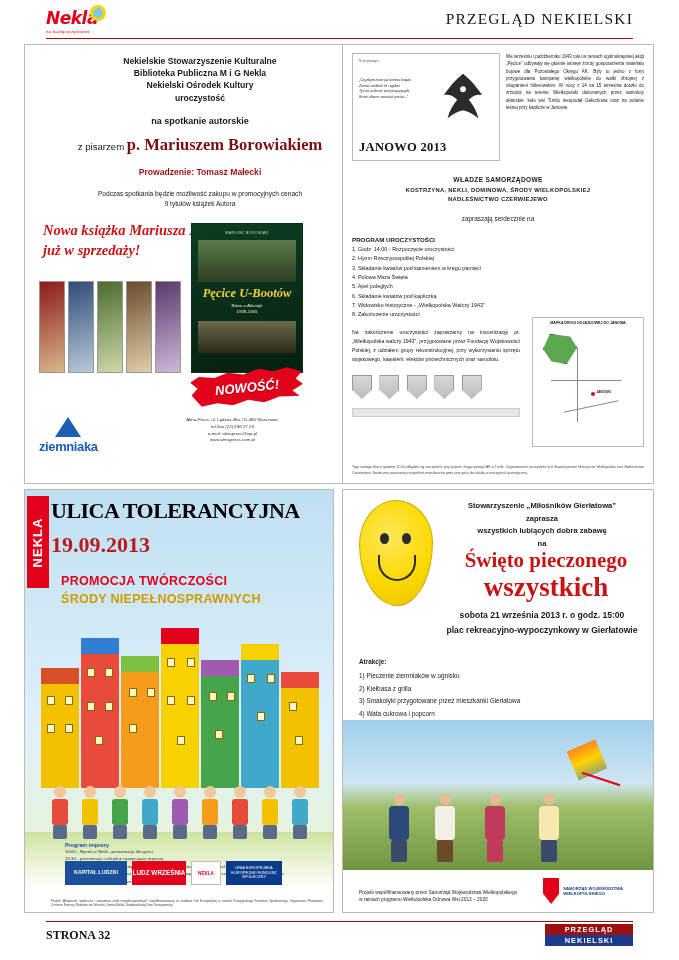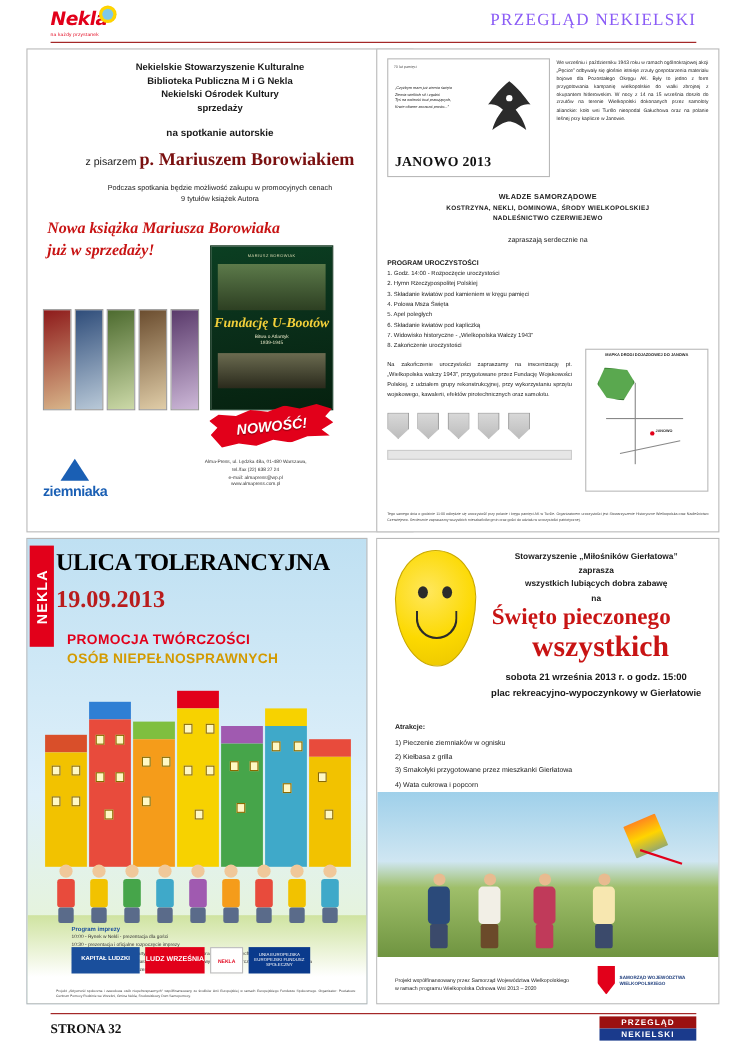--- a/index.html
+++ b/index.html
@@ -34,21 +34,21 @@
     border-radius:50%;
     background:radial-gradient(circle at 50% 50%, #ffe400 0%, #ffd400 60%, #f7c200 100%);
   }
   .logo-sun:after {
     content:""; position:absolute; left:3px; top:3px; width:10px; height:10px;
     border-radius:50%; background:#7ec8e8;
   }
   .header-title {
     position:absolute; right:46px; top:10px;
     font-family:"Liberation Serif", serif;
-    font-size:15.5px; letter-spacing:1.2px; color:#8b5cf6;
+    font-size:15.5px; letter-spacing:1.2px; color:#0f172a;
   }
   .header-rule {
     position:absolute; left:46px; right:46px; top:38px; height:1px; background:#9b1111;
   }
 
   
   .panel { position:absolute; background:#fff; border:1px solid #b9b9b9; overflow:hidden; }
 
   
   #p1 { left:24px; top:44px; width:352px; height:440px; }
@@ -217,21 +217,21 @@
     border-radius:50% 50% 48% 52% / 42% 40% 60% 58%;
     border:1px solid #c9a800;
   }
   .potato .eye { position:absolute; width:9px;height:11px;border-radius:50%;background:#2b2b2b; top:32px; }
   .potato .eye.l{left:20px;} .potato .eye.r{left:42px;}
   .potato .smile {
     position:absolute; left:18px; top:54px; width:38px; height:26px;
     border:2.5px solid #2b2b2b; border-top:none; border-radius:0 0 40px 40px;
   }
   .sz-t1 {
-    position:absolute; left:104px; top:58px; width:198px; text-align:left;
+    position:absolute; left:104px; top:58px; width:198px; text-align:center;
     font-family:"Liberation Serif", serif; font-size:21px; font-weight:bold; color:#c81414;
   }
   .sz-t2 {
     position:absolute; left:104px; top:82px; width:198px; text-align:center;
     font-family:"Liberation Serif", serif; font-size:27px; font-weight:bold; color:#c81414;
   }
   .sz-when { position:absolute; left:96px; top:118px; width:206px; text-align:center; font-size:8.6px; font-weight:bold; line-height:1.75; }
   .sz-box {
     position:absolute; left:16px; top:166px; width:170px;
     font-size:6.4px; line-height:1.95;
@@ -284,44 +284,45 @@
     </div>
     <div class="header-title">PRZEGLĄD NEKIELSKI</div>
     <div class="header-rule"></div>
   </div>
 
   <div class="panel" id="p1">
     <div class="inner">
       <div class="c t-org" style="white-space:pre-line">Nekielskie Stowarzyszenie Kulturalne
 Biblioteka Publiczna M i G Nekla
 Nekielski Ośrodek Kultury</div>
-      <div class="c t-zapr">sprzedaży</div>
+      <div class="c t-zapr">uroczystość</div>
       <div class="c t-na">na spotkanie autorskie</div>
       <div class="c t-with">
         <span>z pisarzem</span>
         <span class="t-name">p. Mariuszem Borowiakiem</span>
       </div>
+      <div class="c t-prow">Prowadzenie: Tomasz Małecki</div>
       <div class="c t-note" style="white-space:pre-line">Podczas spotkania będzie możliwość zakupu w promocyjnych cenach
 9 tytułów książek Autora</div>
       <div class="t-promo" style="white-space:pre-line">Nowa książka Mariusza Borowiaka
 już w sprzedaży!</div>
     </div>
 
     <div class="thumbs">
       <div class="th1"></div>
       <div class="th2"></div>
       <div class="th3"></div>
       <div class="th4"></div>
       <div class="th5"></div>
     </div>
 
     <div class="bookcover">
       <div class="bc-top">MARIUSZ BOROWIAK</div>
       <div class="bc-strip"></div>
-      <div class="bc-ttl">Fundację U-Bootów</div>
+      <div class="bc-ttl">Pęcice U-Bootów</div>
       <div class="bc-sub" style="white-space:pre-line">Bitwa o Atlantyk
 1939-1945</div>
       <div class="bc-bot"></div>
     </div>
 
     <div class="nowosc">
       <div class="star"></div>
       <span>NOWOŚĆ!</span>
     </div>
 
@@ -399,21 +400,21 @@
   <div class="panel" id="p3">
     <div class="sky"></div>
     <div class="grass"></div>
 
     <div class="nekla-v">
       <span>NEKLA</span>
     </div>
     <div class="ut-title">ULICA TOLERANCYJNA</div>
     <div class="ut-date">19.09.2013</div>
     <div class="ut-s1">PROMOCJA TWÓRCZOŚCI</div>
-    <div class="ut-s2">OSÓB NIEPEŁNOSPRAWNYCH</div>
+    <div class="ut-s2">ŚRODY NIEPEŁNOSPRAWNYCH</div>
 
     <div class="houses">
       <div class="house" style="height:120px">
         <div class="roof" style="background:#d94f2a"></div>
         <div class="body" style="height:104px;background:#f2c200">
           <span class="win" style="left:6px;top:12px"></span>
             <span class="win" style="left:24px;top:12px"></span>
           <span class="win" style="left:6px;top:40px"></span>
             <span class="win" style="left:24px;top:40px"></span>
         </div>

